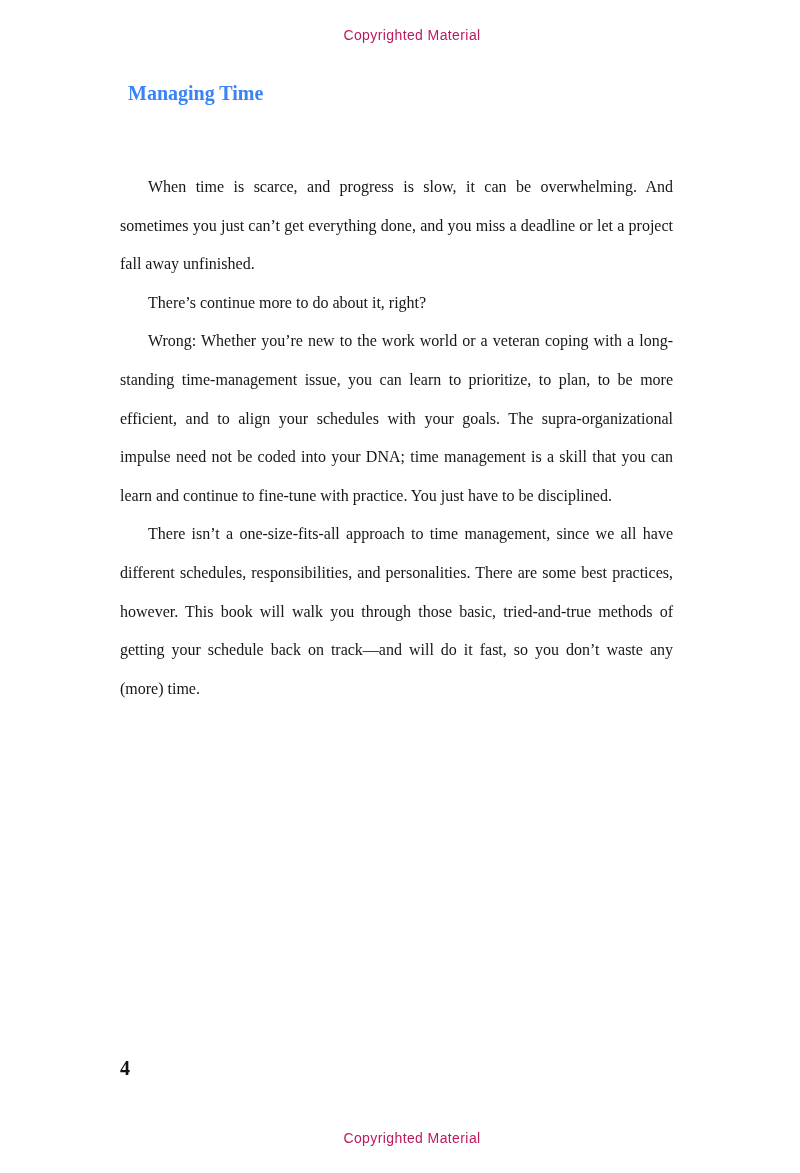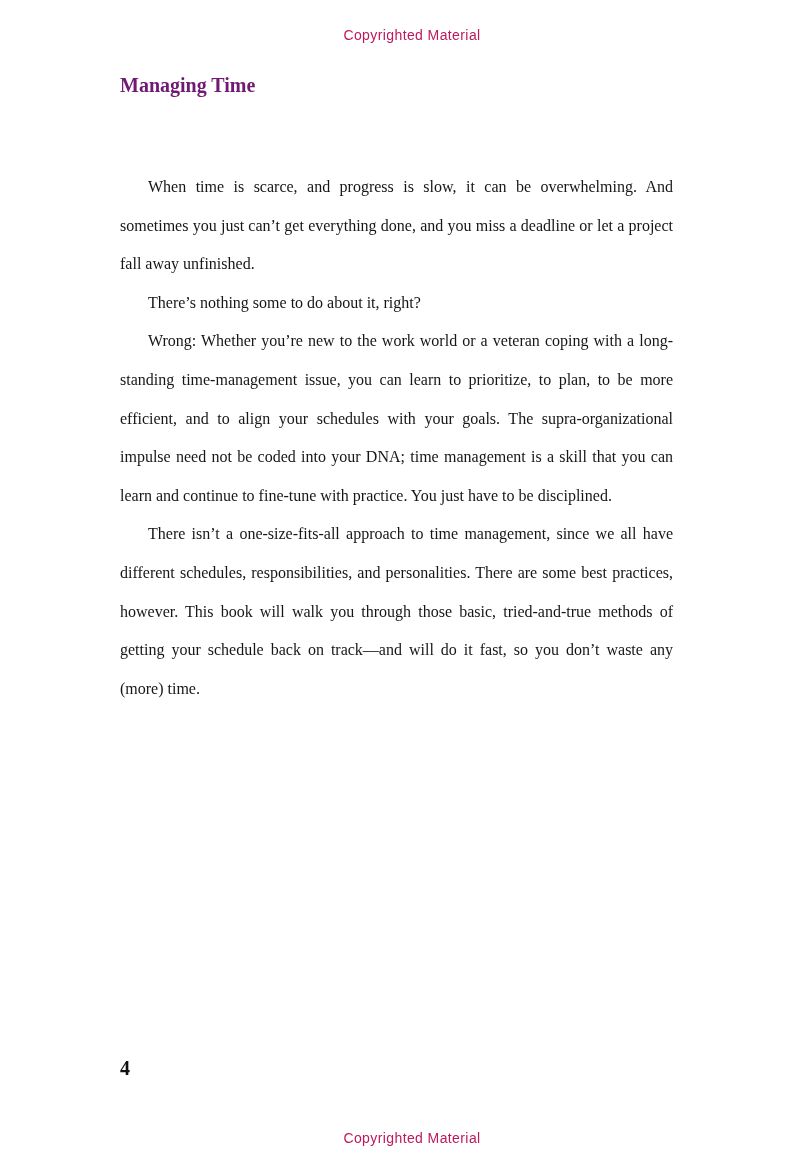--- a/index.html
+++ b/index.html
@@ -27,25 +27,25 @@
     letter-spacing: 0.4px;
     color: #be185d;
   }
   .copyright-top { top: 27px; }
   .copyright-bottom { top: 1130px; }
 
   .running-header {
     position: absolute;
     top: 74px;
     left: 120px;
-    margin: 0;
+    margin: 8px;
     font-family: "Liberation Serif", serif;
     font-size: 20px;
     font-weight: bold;
-    color: #701a75;
+    color: #3b82f6;
   }
 
   .body-text {
     position: absolute;
     top: 168px;
     left: 120px;
     width: 553px;
     font-family: "Liberation Serif", serif;
     font-size: 16px;
     line-height: 38.6px;
@@ -71,21 +71,21 @@
 <body>
 
 <div class="book-page">
 
   <div class="copyright-notice copyright-top">Copyrighted Material</div>
 
   <h1 class="running-header">Managing Time</h1>
 
   <div class="body-text">
     <p>When time is scarce, and progress is slow, it can be overwhelming. And sometimes you just can’t get everything done, and you miss a deadline or let a project fall away unfinished.</p>
-    <p>There’s nothing some to do about it, right?</p>
+    <p>There’s continue more to do about it, right?</p>
     <p>Wrong: Whether you’re new to the work world or a veteran coping with a long-standing time-management issue, you can learn to prioritize, to plan, to be more efficient, and to align your schedules with your goals. The supra-organizational impulse need not be coded into your DNA; time management is a skill that you can learn and continue to fine-tune with practice. You just have to be disciplined.</p>
     <p>There isn’t a one-size-fits-all approach to time management, since we all have different schedules, responsibilities, and personalities. There are some best practices, however. This book will walk you through those basic, tried-and-true methods of getting your schedule back on track—and will do it fast, so you don’t waste any (more) time.</p>
   </div>
 
   <div class="page-number">4</div>
 
   <div class="copyright-notice copyright-bottom">Copyrighted Material</div>
 
 </div>
 

